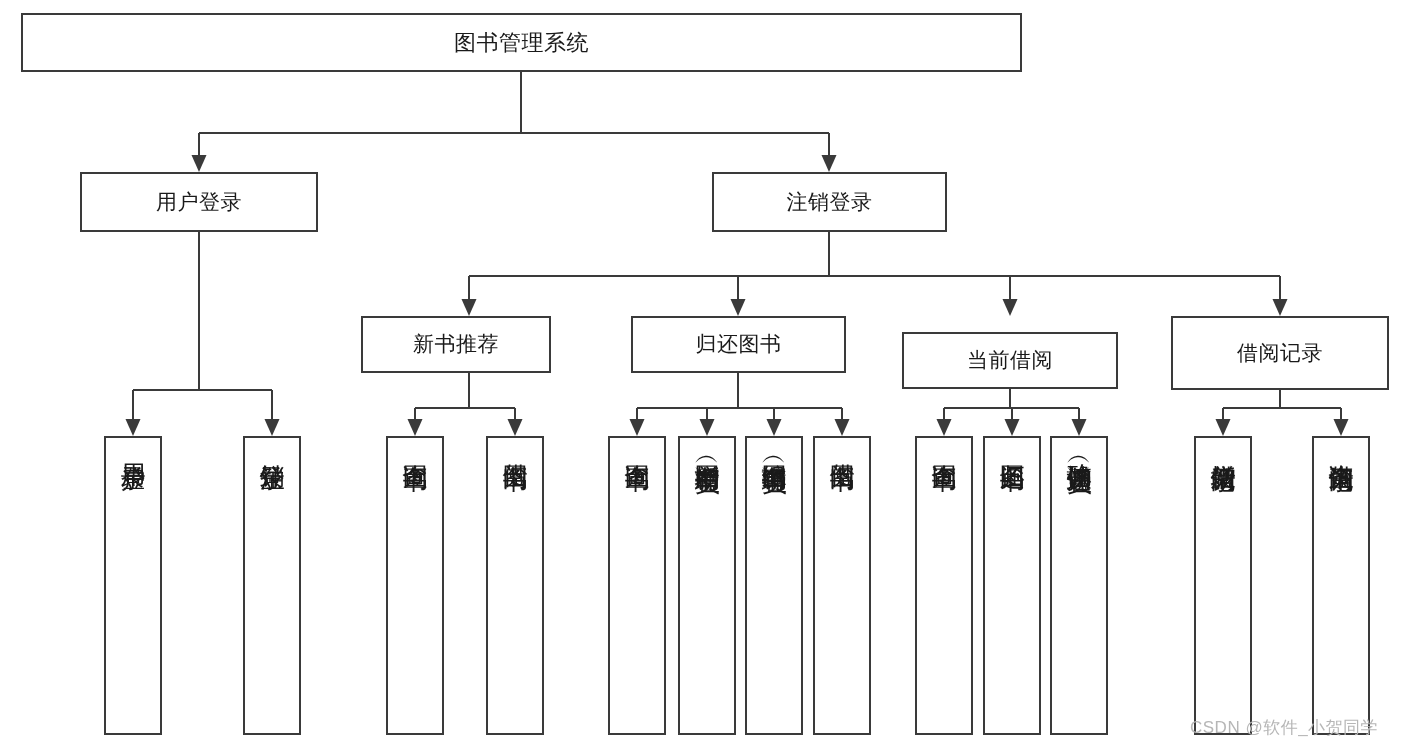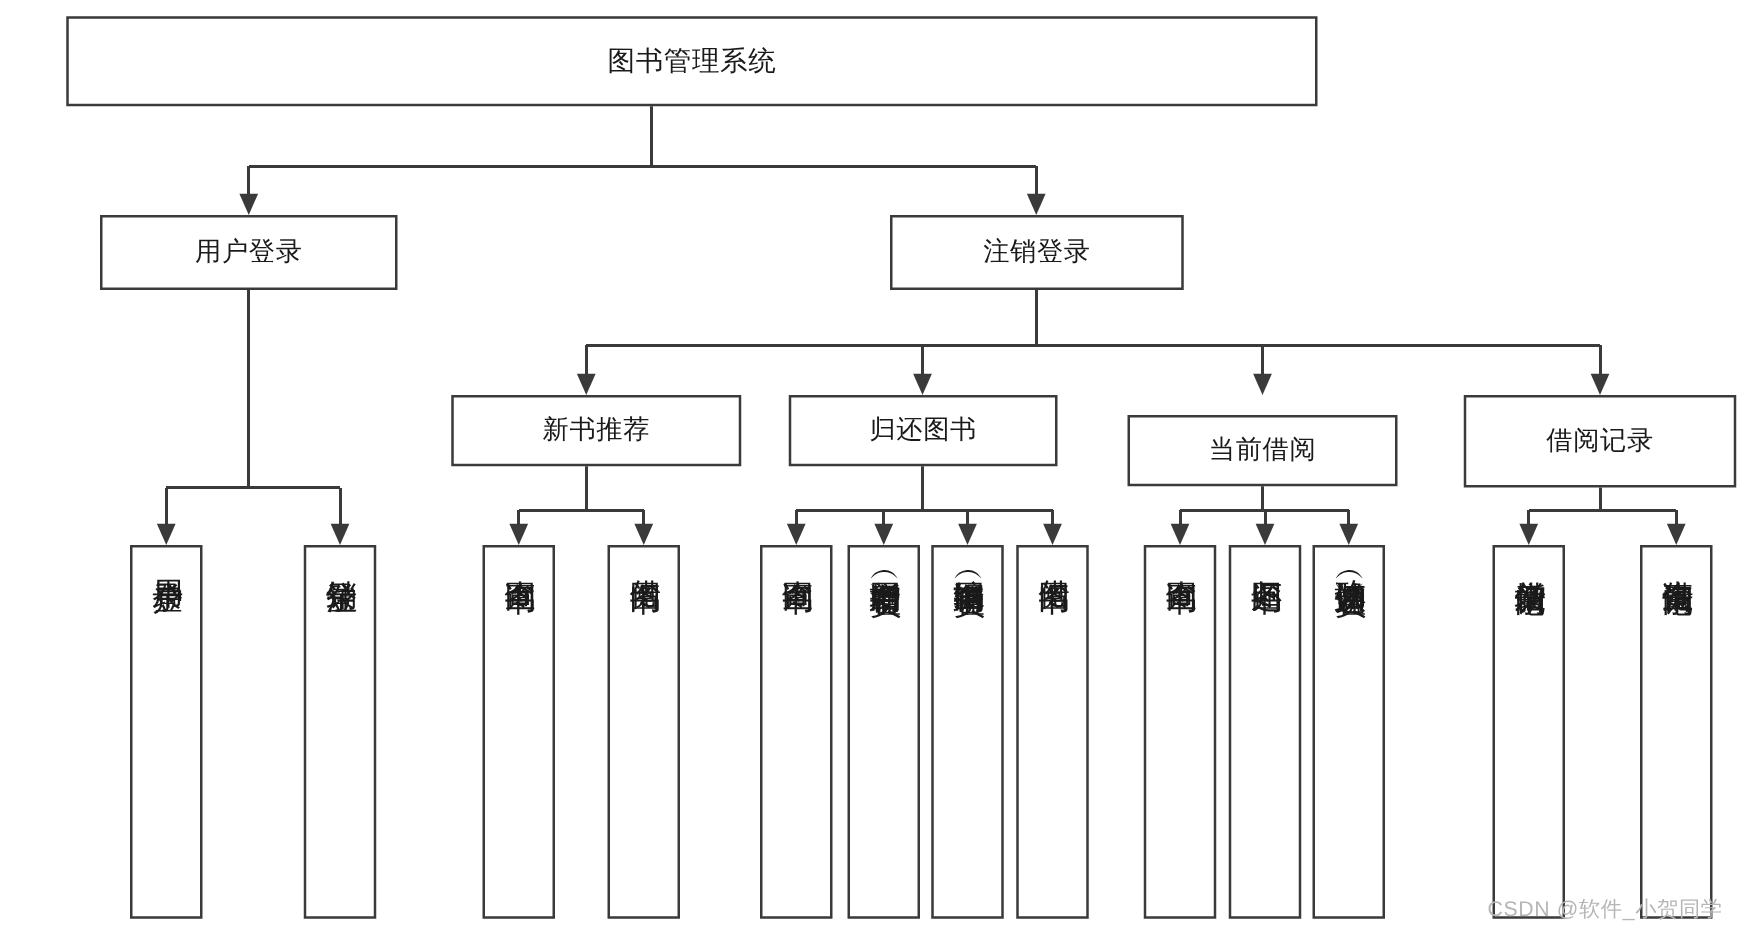--- a/index.html
+++ b/index.html
@@ -123,34 +123,34 @@
       <line x1="1079" y1="408" x2="1079" y2="420" stroke="#3a3a3a" stroke-width="2.4" shape-rendering="crispEdges"></line>
       <polygon points="1071.5,419 1086.5,419 1079,436" fill="#3a3a3a"></polygon>
       <line x1="1280" y1="373" x2="1280" y2="408" stroke="#3a3a3a" stroke-width="2.4" shape-rendering="crispEdges"></line>
       <line x1="1223" y1="408" x2="1341" y2="408" stroke="#3a3a3a" stroke-width="2.4" shape-rendering="crispEdges"></line>
       <line x1="1223" y1="408" x2="1223" y2="420" stroke="#3a3a3a" stroke-width="2.4" shape-rendering="crispEdges"></line>
       <polygon points="1215.5,419 1230.5,419 1223,436" fill="#3a3a3a"></polygon>
       <line x1="1341" y1="408" x2="1341" y2="420" stroke="#3a3a3a" stroke-width="2.4" shape-rendering="crispEdges"></line>
       <polygon points="1333.5,419 1348.5,419 1341,436" fill="#3a3a3a"></polygon>
     </svg>
 
-  <div class="node root horiz" style="left: 21px; top: 13px; width: 1001px; height: 72px; margin-left: 32px;">
+  <div class="node root horiz" style="left: 21px; top: 13px; width: 1001px; height: 59px;">
     <span class="node-label">图书管理系统</span>
   </div>
 
   <div id="level2-container">
       <div class="node horiz" style="left: 80px; top: 172px; width: 238px; height: 60px; border-color: rgb(58, 58, 58); background: rgb(255, 255, 255);">
         <span class="node-label">用户登录</span>
       </div>
       <div class="node horiz" style="left: 712px; top: 172px; width: 235px; height: 60px; border-color: rgb(58, 58, 58); background: rgb(255, 255, 255);">
         <span class="node-label">注销登录</span>
       </div>
     </div>
   <div id="level3-container">
-      <div class="node horiz" style="left: 361px; top: 316px; width: 232px; height: 57px; border-color: rgb(58, 58, 58); background: rgb(255, 255, 255);">
+      <div class="node horiz" style="left: 361px; top: 316px; width: 190px; height: 57px; border-color: rgb(58, 58, 58); background: rgb(255, 255, 255);">
         <span class="node-label">新书推荐</span>
       </div>
       <div class="node horiz" style="left: 631px; top: 316px; width: 215px; height: 57px; border-color: rgb(58, 58, 58); background: rgb(255, 255, 255);">
         <span class="node-label">归还图书</span>
       </div>
       <div class="node horiz" style="left: 902px; top: 332px; width: 216px; height: 57px; border-color: rgb(58, 58, 58); background: rgb(255, 255, 255);">
         <span class="node-label">当前借阅</span>
       </div>
       <div class="node horiz" style="left: 1171px; top: 316px; width: 218px; height: 74px; border-color: rgb(58, 58, 58); background: rgb(255, 255, 255); text-align: center;">
         <span class="node-label">借阅记录</span>

